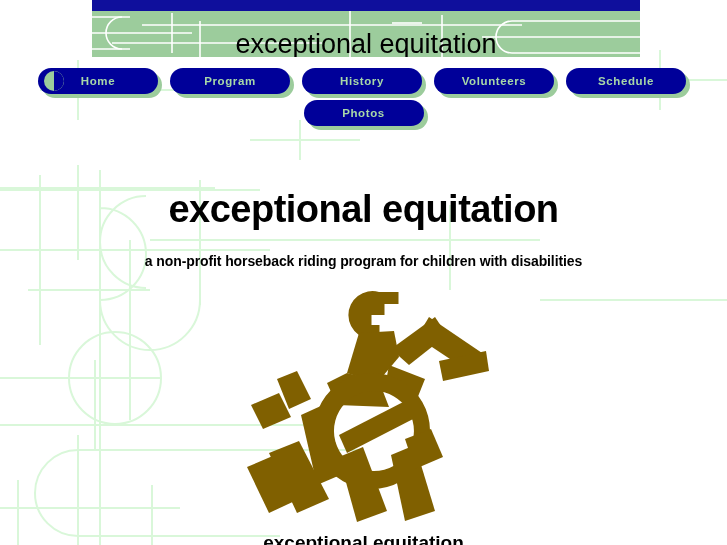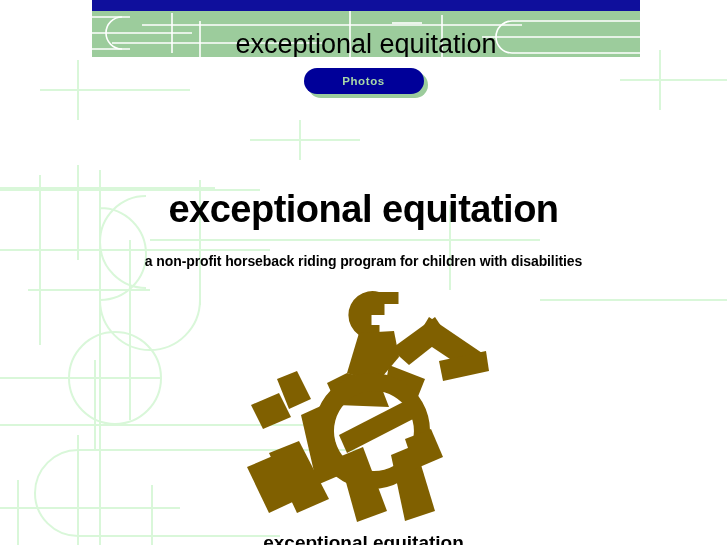--- a/index.html
+++ b/index.html
@@ -242,20 +242,38 @@
         <path d="M548 10 L420 10 A16 16 0 0 0 404 26 A16 16 0 0 0 420 42 L548 42"></path>
         <path d="M390 26 L548 26"></path>
         <path d="M300 12 L330 12"></path>
       </g>
     </svg>
     <div id="banner-title">exceptional equitation</div>
   </div>
 </div>
 
 <nav id="nav">
+  <div class="nav-row row-1">
+    <div class="nav-btn">
+      <span class="home-dot"></span>
+      <span>Home</span>
+    </div>
+    <div class="nav-btn">
+      <span>Program</span>
+    </div>
+    <div class="nav-btn">
+      <span>History</span>
+    </div>
+    <div class="nav-btn">
+      <span>Volunteers</span>
+    </div>
+    <div class="nav-btn">
+      <span>Schedule</span>
+    </div>
+  </div>
   <div class="nav-row row-2">
     <div class="nav-btn">
       <span>Photos</span>
     </div>
   </div>
 </nav>
 
 <main id="main">
   <h1 id="page-title">exceptional equitation</h1>
   <p id="tagline">a non-profit horseback riding program for children with disabilities</p>

